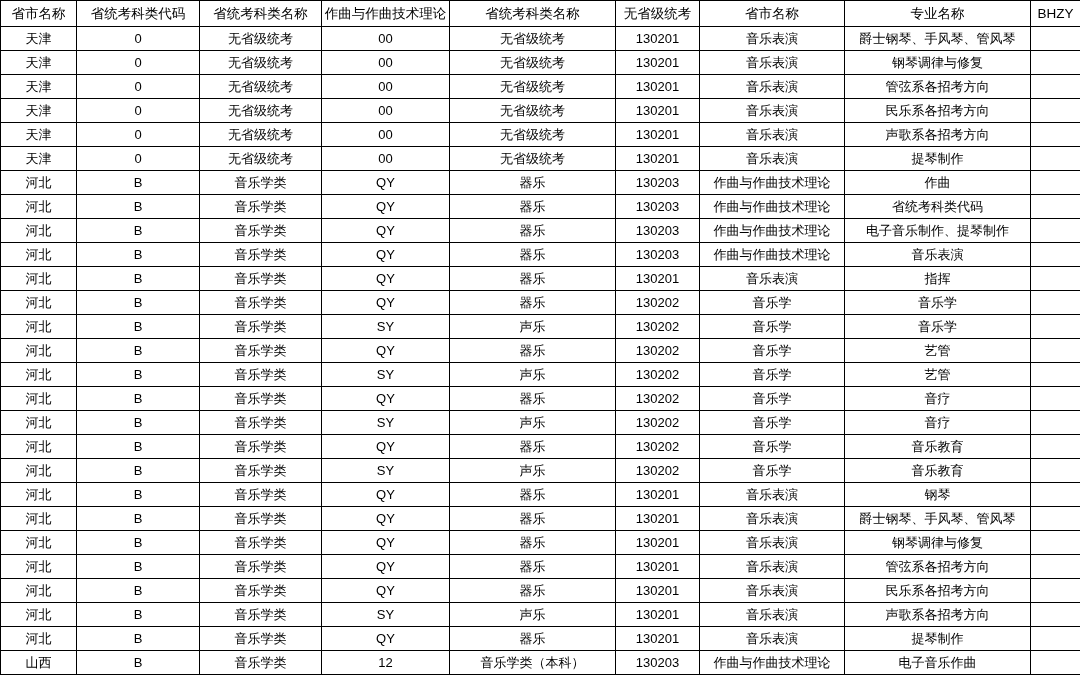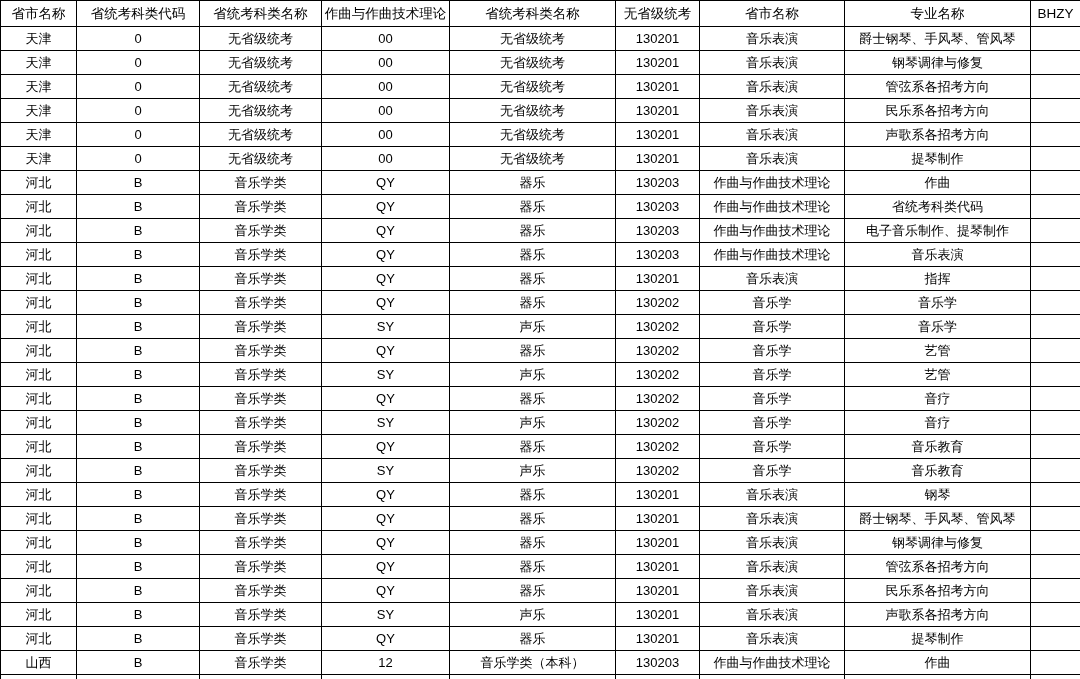--- a/index.html
+++ b/index.html
@@ -372,29 +372,18 @@
           <td class="cell-text"></td>
         </tr>
         <tr>
           <td class="cell-text">山西</td>
           <td class="cell-text">B</td>
           <td class="cell-text">音乐学类</td>
           <td class="cell-text">12</td>
           <td class="cell-text">音乐学类（本科）</td>
           <td class="cell-text">130203</td>
           <td class="cell-text">作曲与作曲技术理论</td>
-          <td class="cell-text">作曲</td>
-          <td class="cell-text"></td>
-        </tr>
-        <tr>
-          <td class="cell-text">山西</td>
-          <td class="cell-text">B</td>
-          <td class="cell-text">音乐学类</td>
-          <td class="cell-text">12</td>
-          <td class="cell-text">音乐学类（本科）</td>
-          <td class="cell-text">130203</td>
-          <td class="cell-text">作曲与作曲技术理论</td>
           <td class="cell-text">电子音乐作曲</td>
           <td class="cell-text"></td>
         </tr>
       </tbody>
   </table>
 </div>
 
 </body></html>

